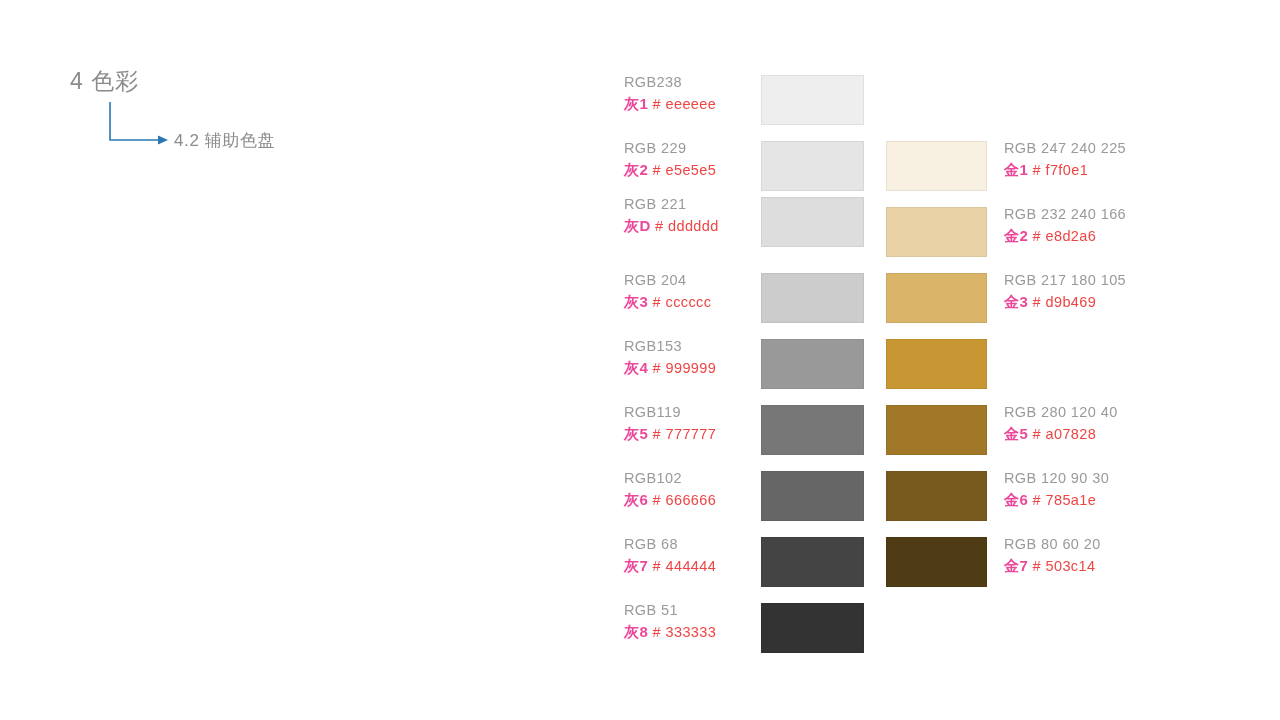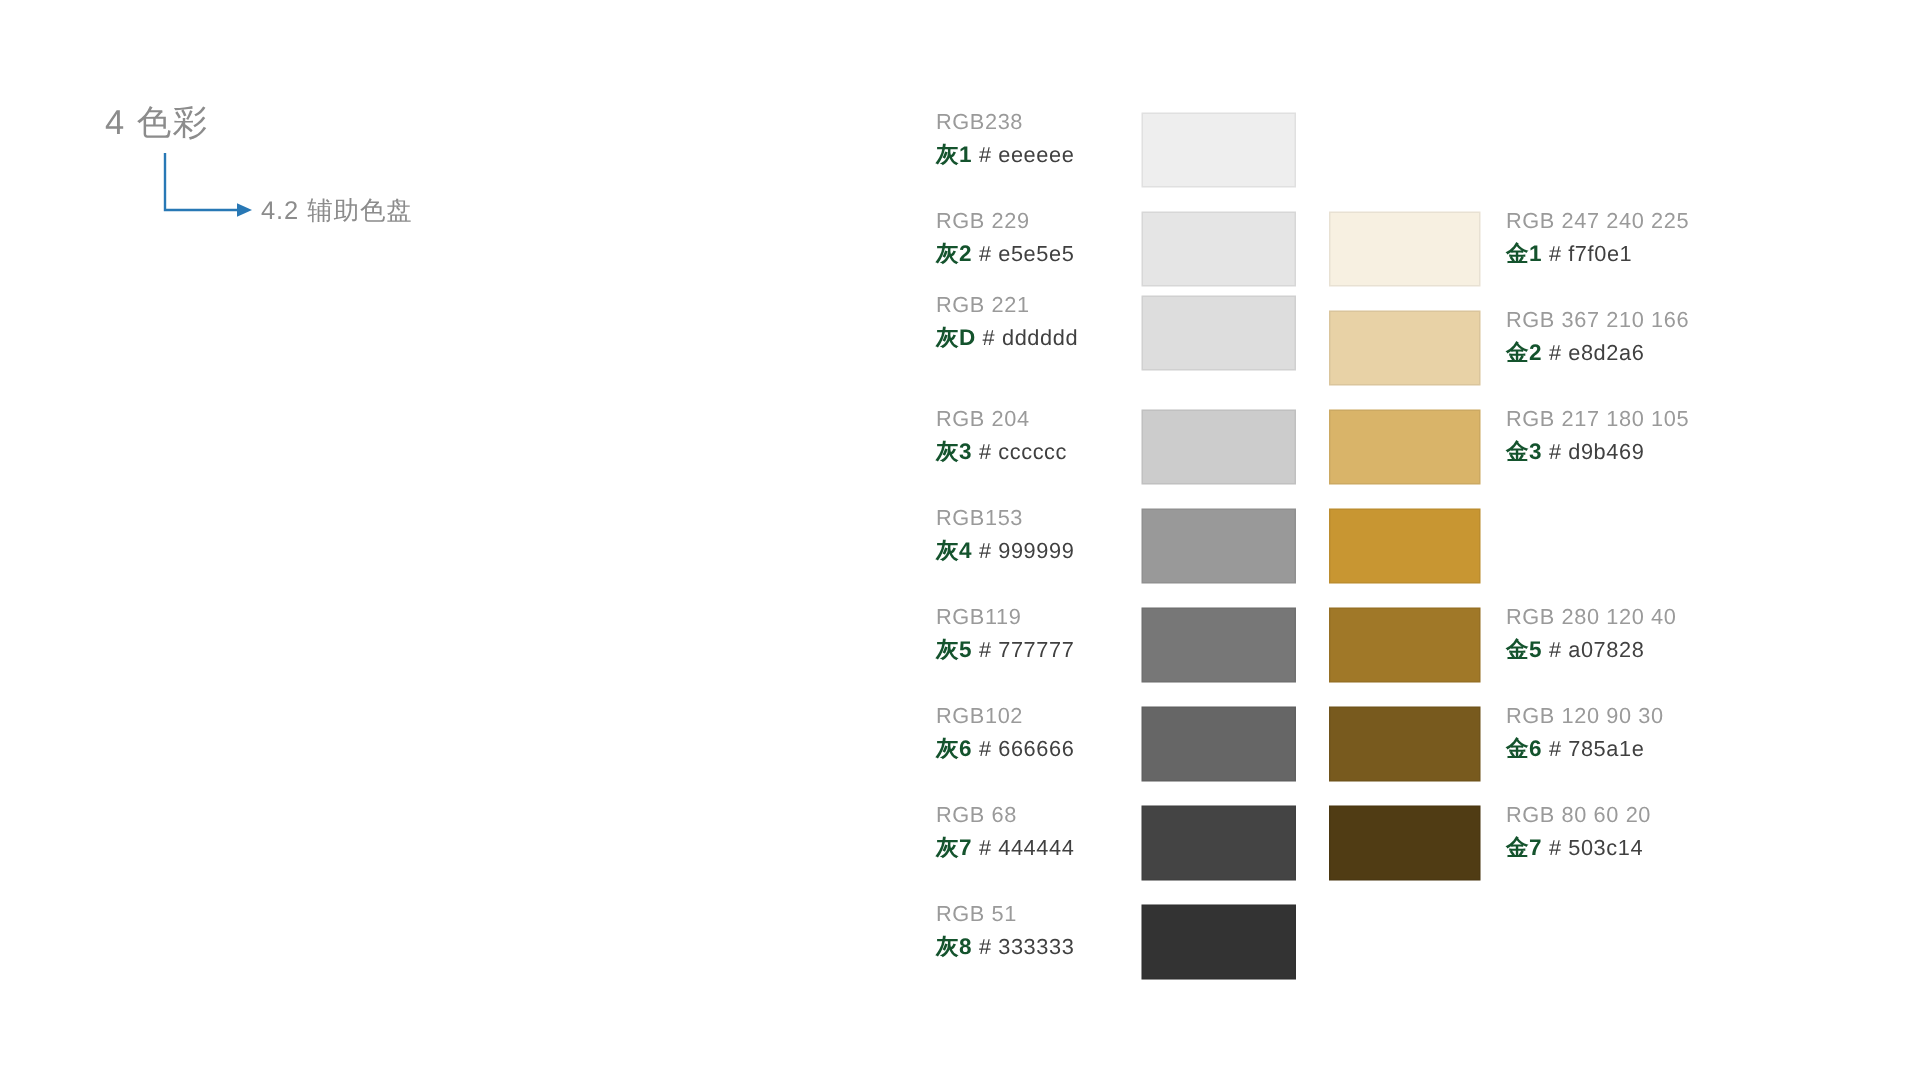--- a/index.html
+++ b/index.html
@@ -118,25 +118,25 @@
     color: #9a9a9a;
     letter-spacing: 0.4px;
   }
   .hex-line {
     display: block;
     font-size: 14.5px;
     letter-spacing: 0.4px;
   }
   .tone-name {
     font-weight: 700;
-    color: #14532d;
+    color: #ec4899;
     font-size: 15px;
   }
   .hex-value {
-    color: #404040;
+    color: #ef4444;
     font-weight: 400;
   }
 </style>
 </head>
 <body>
 
 <div id="page">
 
   <div id="heading-block">
     <div id="section-title">4  色彩</div>
@@ -218,21 +218,21 @@
       <div class="row gold-row" style="top: 127px;">
         <div class="gold-swatch" title="金1 #f7f0e1" style="background: rgb(247, 240, 225);"></div>
         <div class="gold-label">
           <span class="rgb-line">RGB 247 240 225</span>
           <span class="hex-line"><span class="tone-name">金1</span><span class="hex-value">&nbsp;# f7f0e1</span></span>
         </div>
       </div>
       <div class="row gold-row" style="top: 193px;">
         <div class="gold-swatch" title="金2 #e8d2a6" style="background: rgb(232, 210, 166);"></div>
         <div class="gold-label">
-          <span class="rgb-line">RGB 367 210 166</span>
+          <span class="rgb-line">RGB 232 240 166</span>
           <span class="hex-line"><span class="tone-name">金2</span><span class="hex-value">&nbsp;# e8d2a6</span></span>
         </div>
       </div>
       <div class="row gold-row" style="top: 259px; text-decoration: underline;">
         <div class="gold-swatch" title="金3 #d9b469" style="background: rgb(217, 180, 105);"></div>
         <div class="gold-label">
           <span class="rgb-line">RGB 217 180 105</span>
           <span class="hex-line"><span class="tone-name">金3</span><span class="hex-value">&nbsp;# d9b469</span></span>
         </div>
       </div>

